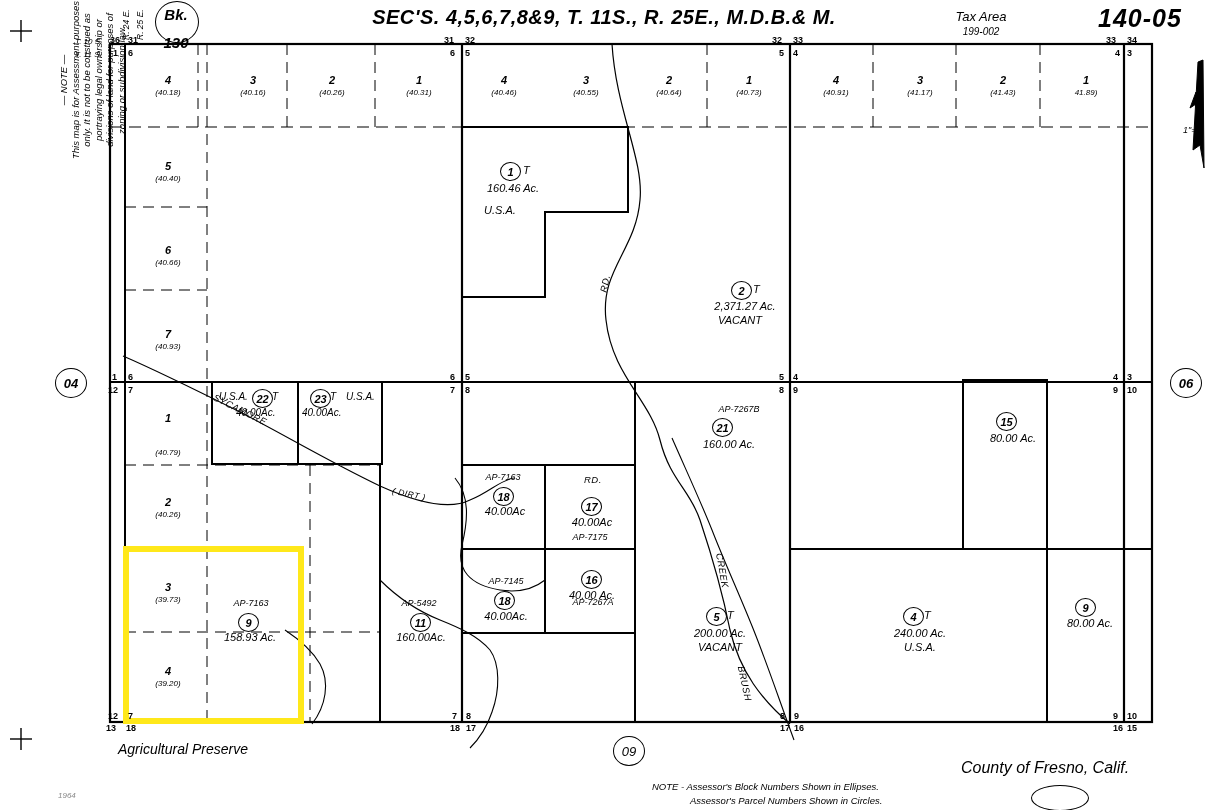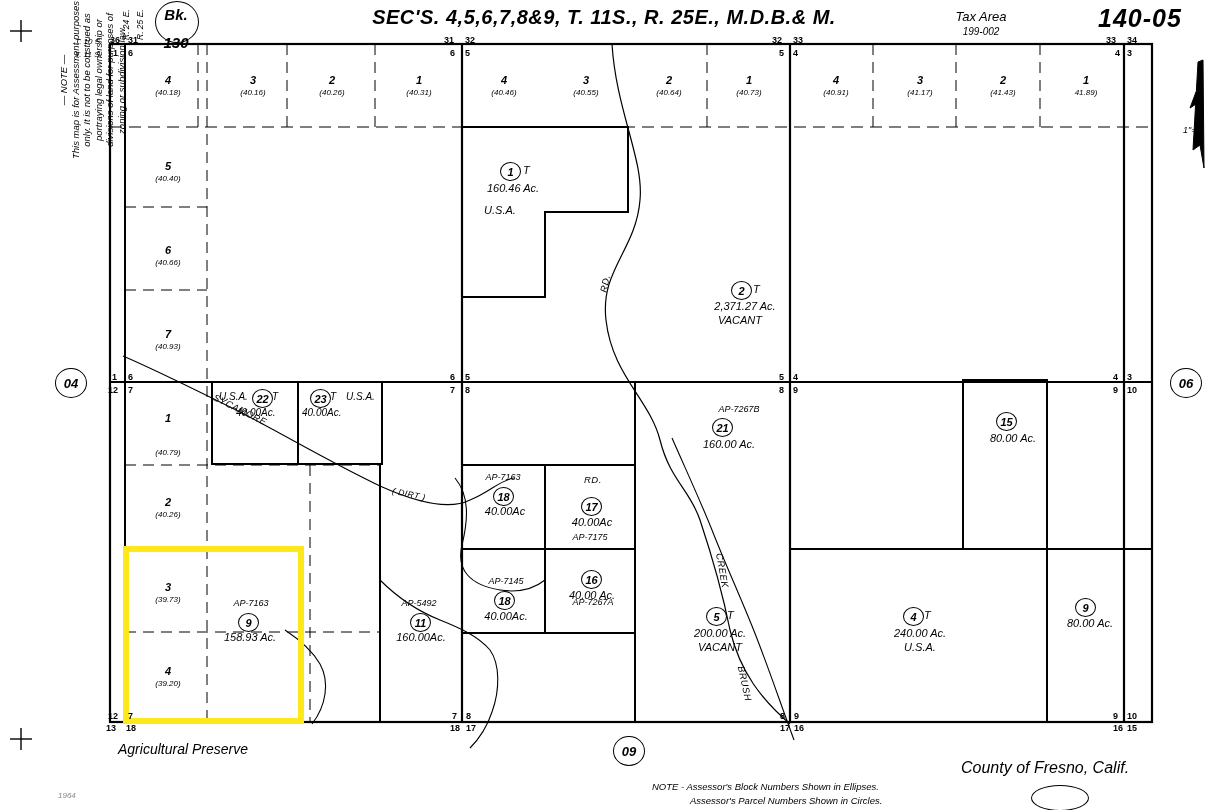--- a/index.html
+++ b/index.html
@@ -54,21 +54,21 @@
   
   #ag-pres{left:118px;top:741px;font-size:14px;font-style:italic;}
   #amap{left:940px;top:733px;font-size:16px;font-style:italic;}
   #county{left:961px;top:759px;font-size:16px;font-style:italic;text-align:center;}
   .fnote{font-size:9.5px;font-style:italic;}
   #year{left:58px;top:791px;font-size:8px;font-style:italic;color:#888;}
   #foot-ellipse{position:absolute;left:1031px;top:785px;width:56px;height:24px;
                 border:1.3px solid #000;border-radius:50%;}
   .bot-circ{position:absolute;width:30px;height:28px;border:1.4px solid #000;border-radius:50%;
             display:flex;align-items:center;justify-content:center;
-            font-size:13px;font-weight:700;font-style:italic;}
+            font-size:13px;font-weight:400;font-style:italic;}
   
   .stream{position:absolute;font-size:9.5px;font-style:italic;letter-spacing:.5px;}
   #scale-lbl{left:1183px;top:125px;font-size:9px;font-style:italic;}
 </style>
 </head>
 <body>
 
 <div class="map">
 
 <svg width="1208" height="810">

